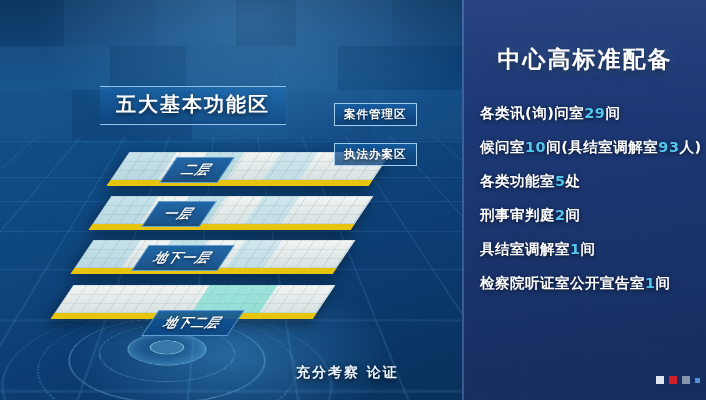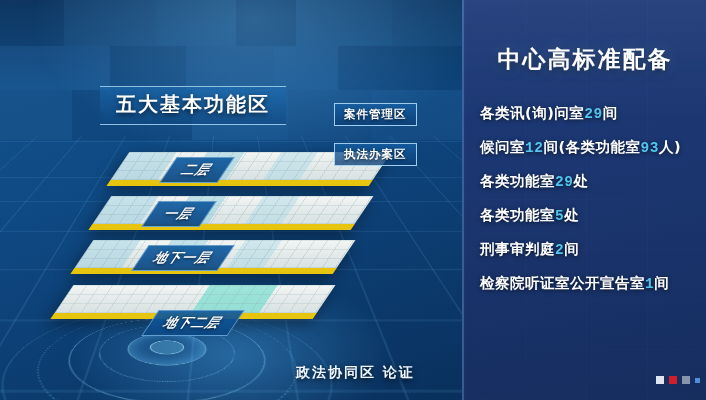--- a/index.html
+++ b/index.html
@@ -139,21 +139,21 @@
     position:absolute;left:0;right:0;top:44px;text-align:center;
     color:#ffffff;font-size:23px;font-weight:700;letter-spacing:2px;
     text-shadow:0 2px 8px rgba(0,0,0,.6), 0 0 14px rgba(140,200,255,.35);
   }
   .list{position:absolute;left:16px;top:104px;right:10px;}
   .list .row{
     color:#ffffff;font-size:14.5px;font-weight:700;letter-spacing:.5px;
     margin-bottom:15px;white-space:nowrap;
     text-shadow:0 1px 4px rgba(0,0,0,.65);
   }
-  .list .row em{font-style:normal;color:#52c7ee;font-family:Liberation Mono, monospace;}
+  .list .row em{font-style:normal;color:#52c7ee;}
   .dots{position:absolute;right:6px;bottom:16px;display:flex;align-items:center;gap:5px;}
   .dots s{display:block;text-decoration:none;}
 </style>
 </head>
 <body>
 
 <div id="stage">
 
   <div id="scene">
 
@@ -214,34 +214,34 @@
         <div class="edge"></div>
       </div>
       <div class="floorlabel" style="left:150px;top:310px;">地下二层</div>
     </div>
 
     <div class="sceneTitle">五大基本功能区</div>
 
     <div class="tag" id="tag-case">案件管理区</div>
     <div class="tag" id="tag-enforce">执法办案区</div>
 
-    <div class="caption">政法协同区 论证</div>
+    <div class="caption">充分考察 论证</div>
   </div>
 
   <div id="panel">
     <div class="ptile"></div>
 
     <div class="panelTitle">中心高标准配备</div>
 
     <div class="list" id="spec-list">
         <div class="row"><span>各类讯(询)问室</span><em>29</em><span>间</span></div>
-        <div class="row"><span>候问室</span><em>12</em><span>间(各类功能室</span><em>93</em><span>人)</span></div>
-        <div class="row"><span>各类功能室</span><em>29</em><span>处</span></div>
+        <div class="row"><span>候问室</span><em>10</em><span>间(具结室调解室</span><em>93</em><span>人)</span></div>
         <div class="row"><span>各类功能室</span><em>5</em><span>处</span></div>
         <div class="row"><span>刑事审判庭</span><em>2</em><span>间</span></div>
+        <div class="row"><span>具结室调解室</span><em>1</em><span>间</span></div>
         <div class="row"><span>检察院听证室公开宣告室</span><em>1</em><span>间</span></div>
       </div>
 
     <div class="dots" id="dots">
         <s style="width: 8px; height: 8px; background: rgb(223, 230, 238);"></s>
         <s style="width: 8px; height: 8px; background: rgb(208, 31, 42);"></s>
         <s style="width: 8px; height: 8px; background: rgb(134, 149, 171);"></s>
         <s style="width: 5px; height: 5px; background: rgb(79, 143, 214);"></s>
       </div>
   </div>

